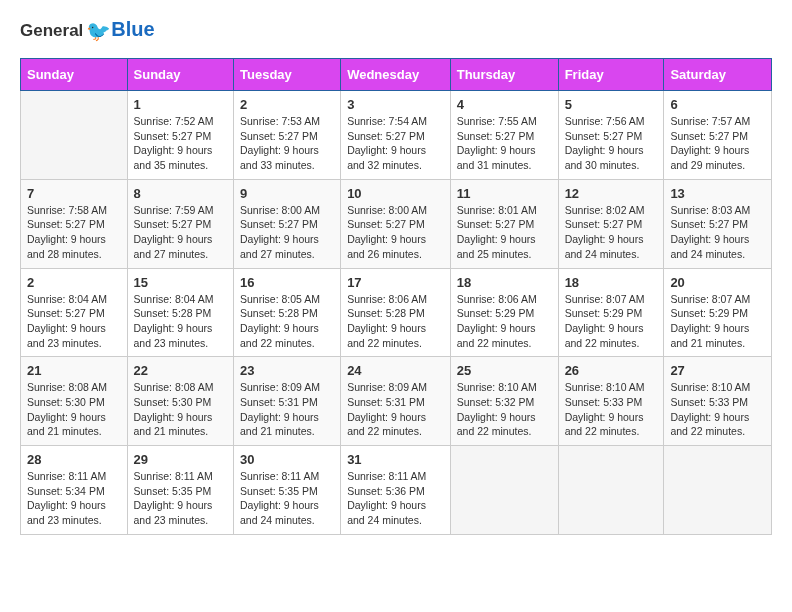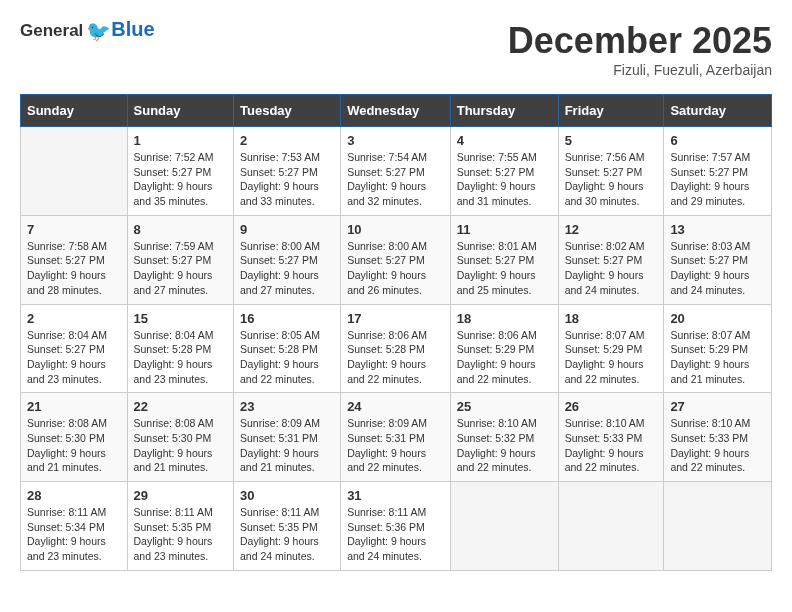--- a/index.html
+++ b/index.html
@@ -32,21 +32,21 @@
     .location {
       font-size: 14px;
       color: #555;
     }
     .calendar-table {
       width: 100%;
       border-collapse: collapse;
       border: 1px solid #ccc;
     }
     .calendar-table thead tr th {
-      background-color: #404040;
+      background-color: #d946ef;
       color: #fff;
       padding: 8px 6px;
       font-size: 13px;
       font-weight: bold;
       text-align: left;
       border: 1px solid #2560a0;
     }
     .calendar-table tbody tr td {
       border: 1px solid #ccc;
       vertical-align: top;
@@ -80,24 +80,20 @@
 <div class="header-area">
   <div class="logo">
     <div style="display:flex; flex-direction:row; align-items:flex-start; line-height:1.1;">
       <div style="display:flex; align-items:center;">
         <span style="font-size:17px; font-weight:bold; color:#333;">General</span>
         <span style="margin-left:3px; color:#1a6abf; font-size:20px;">🐦</span>
       </div>
       <span style="font-size:20px; font-weight:bold; color:#1a6abf; margin-top:-2px;">Blue</span>
     </div>
   </div>
-  <div class="title-area">
-    <div class="month-year">December 2025</div>
-    <div class="location">Fizuli, Fuezuli, Azerbaijan</div>
-  </div>
 </div>
 
 <table class="calendar-table">
   <thead>
     <tr>
     <th>Sunday</th>
         <th>Sunday</th>
         <th>Tuesday</th>
         <th>Wednesday</th>
         <th>Thursday</th>

